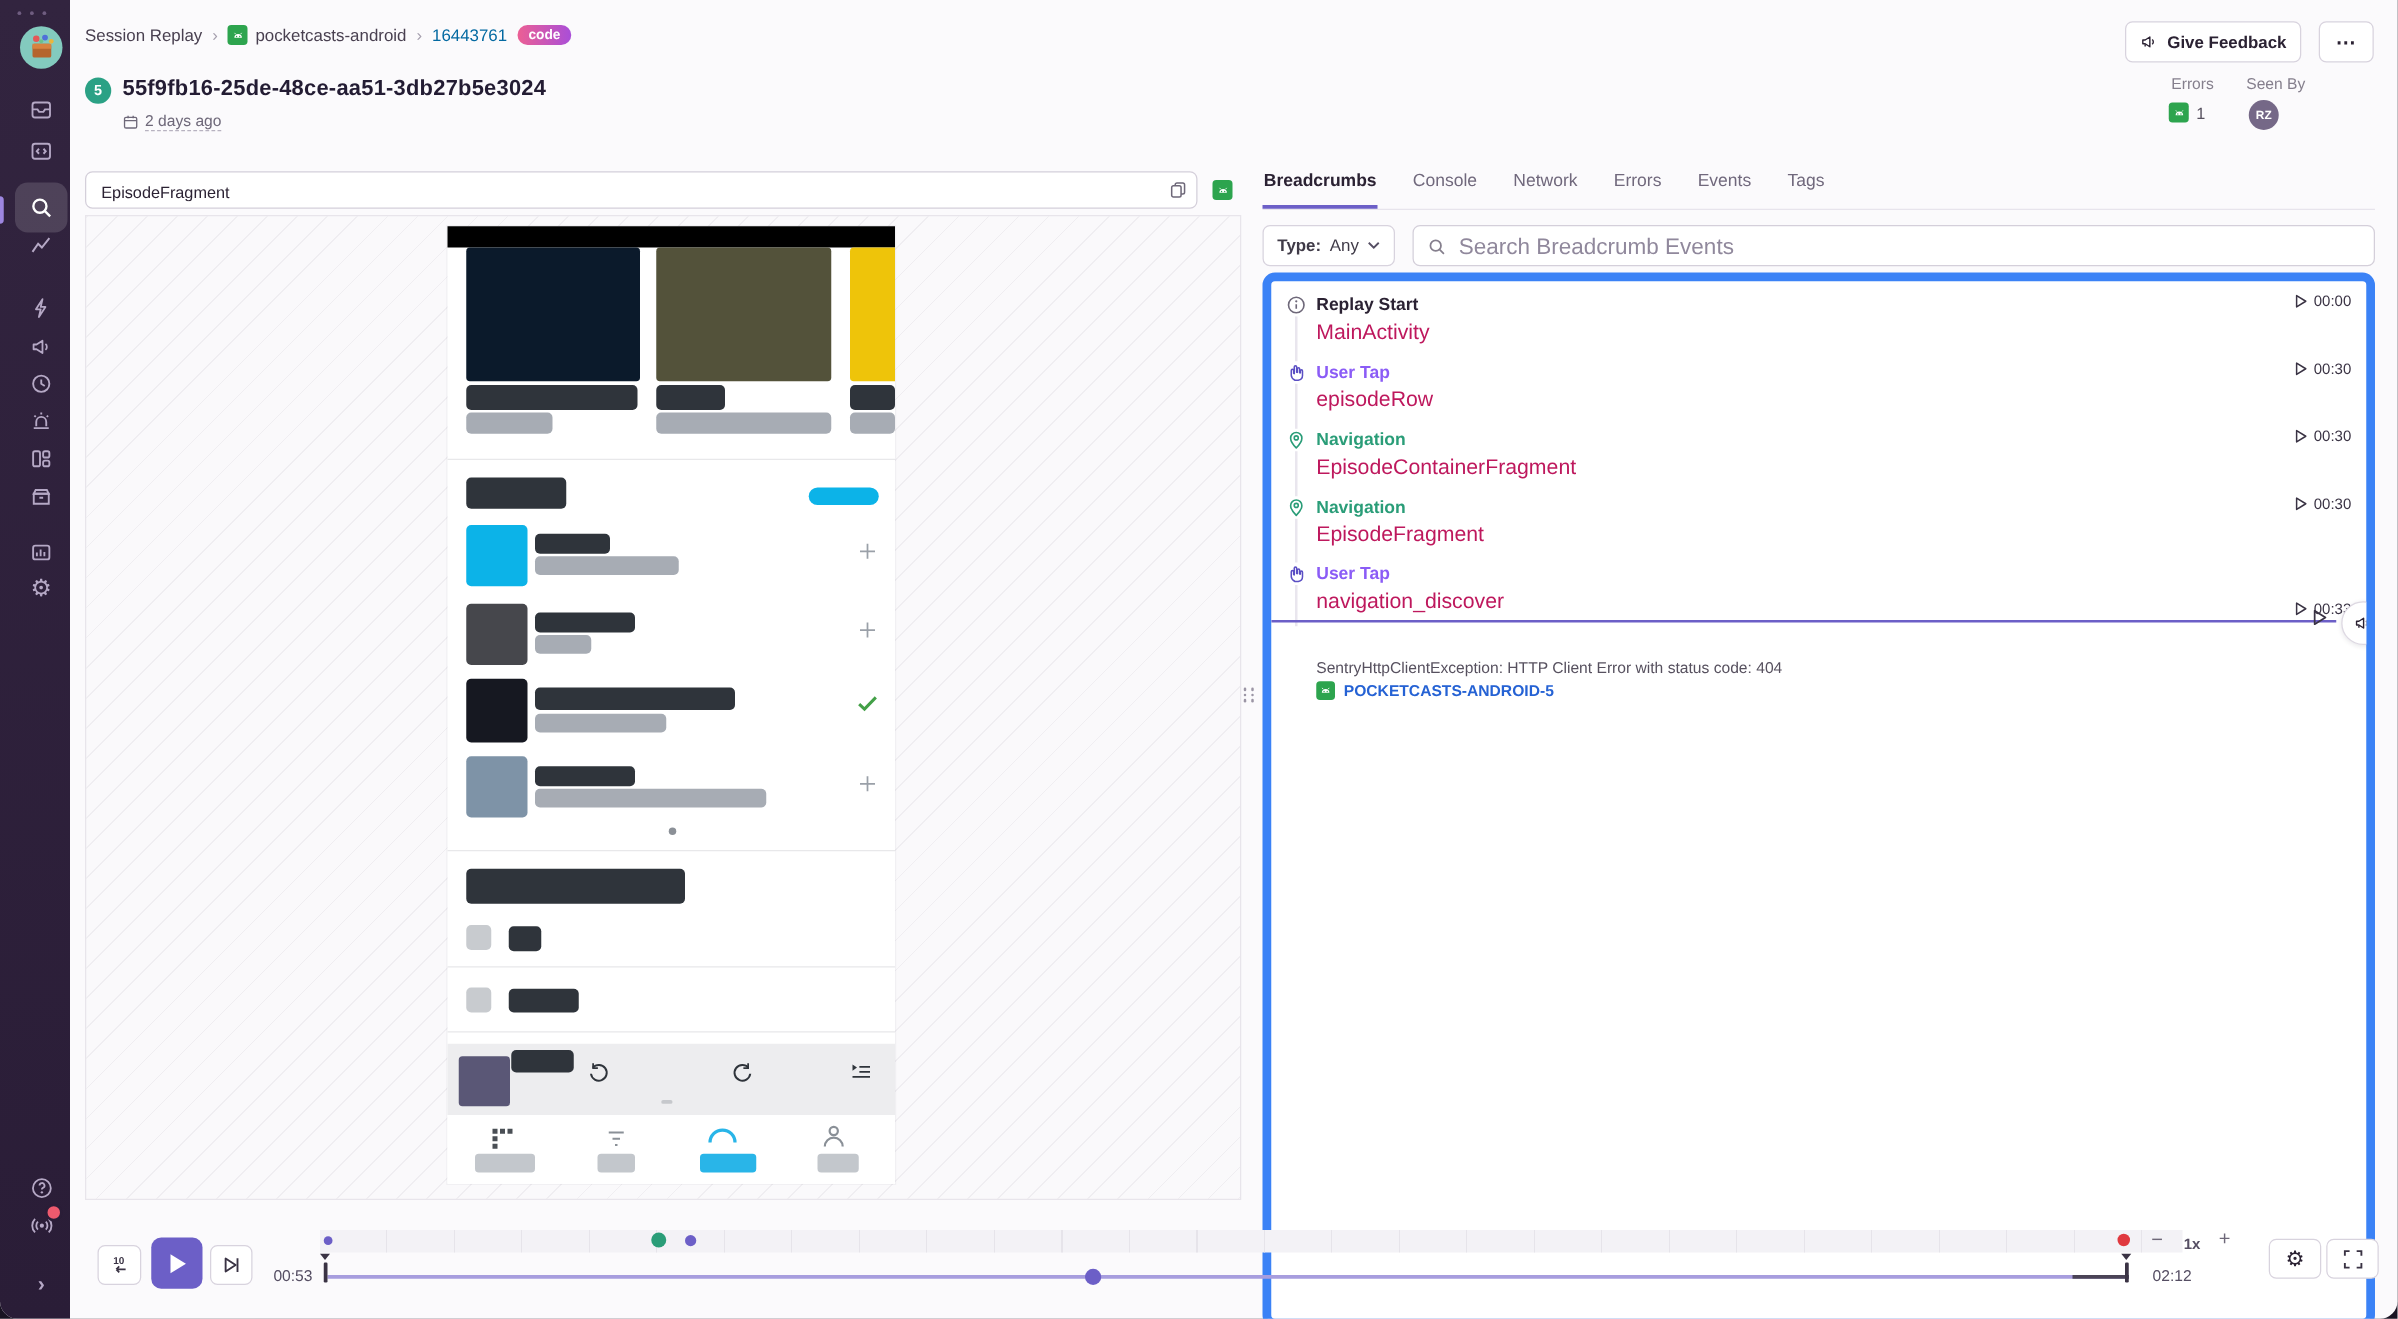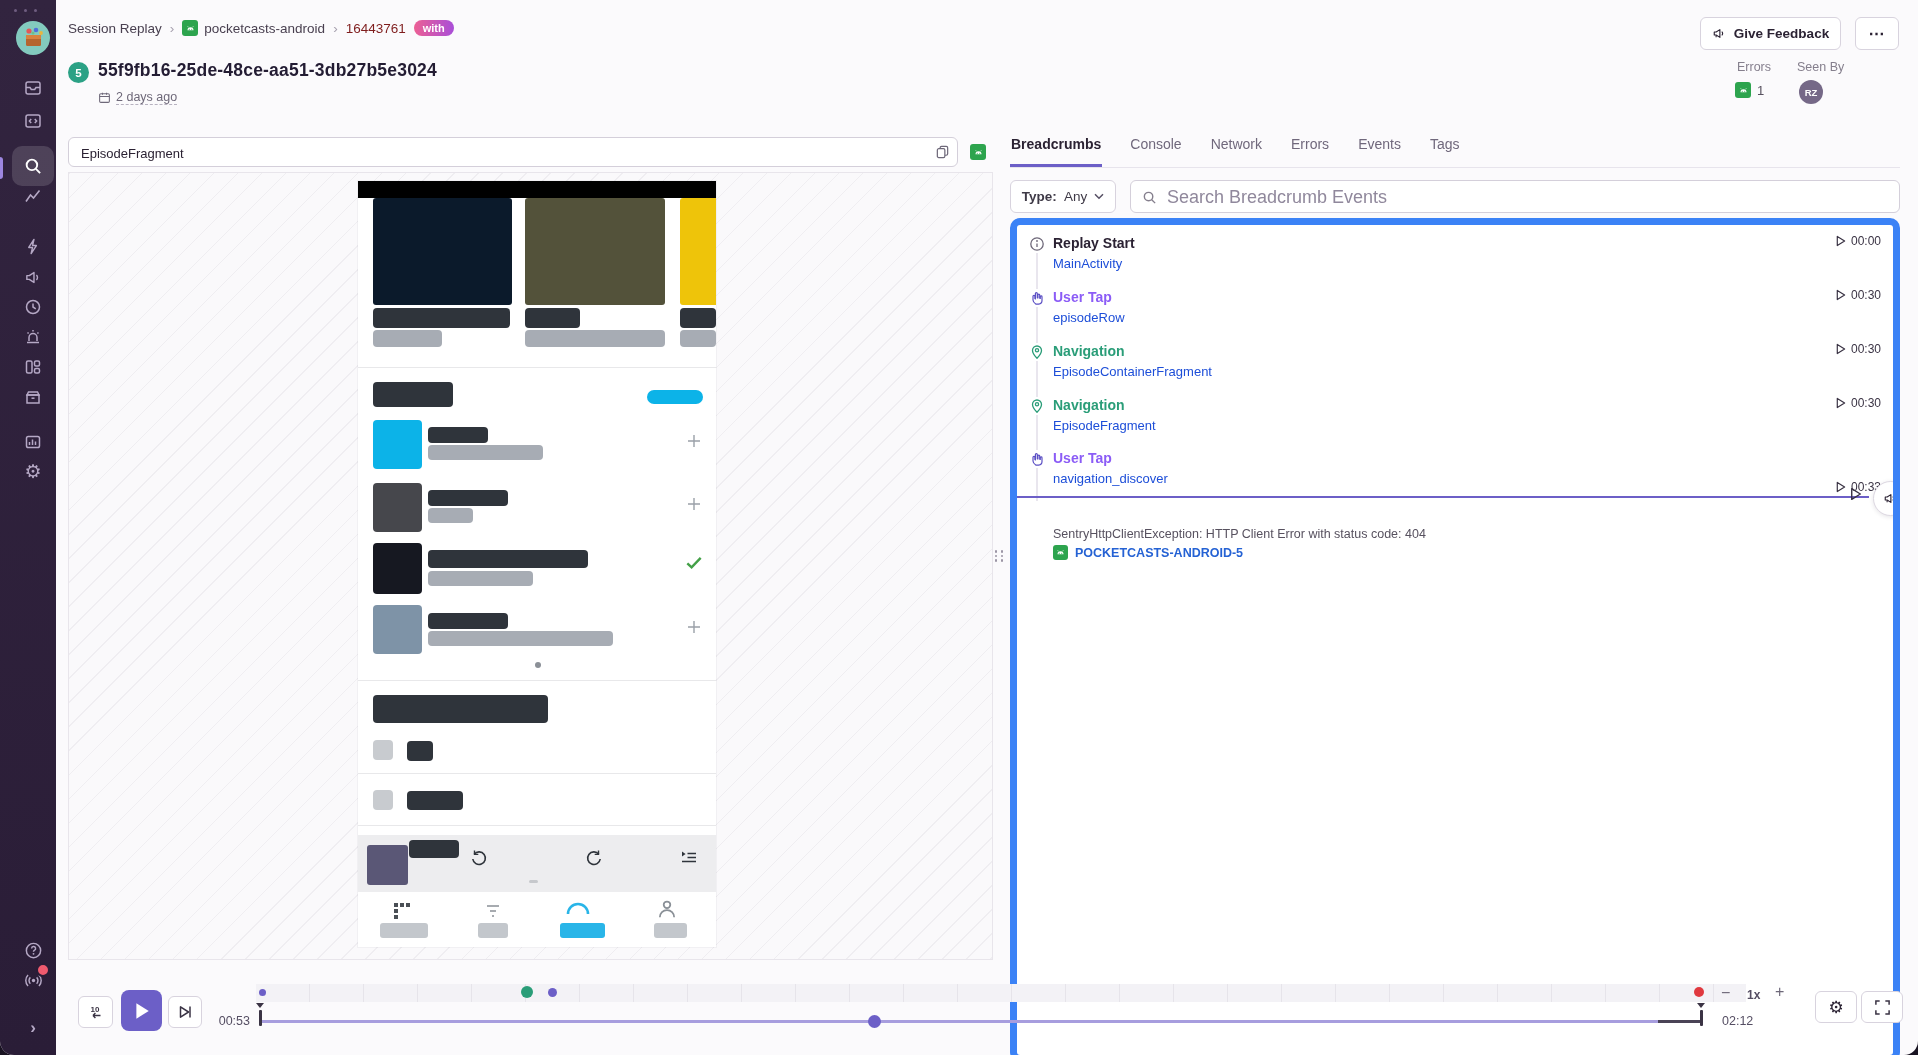--- a/index.html
+++ b/index.html
@@ -13,21 +13,21 @@
   .sbi.active{background:rgba(255,255,255,.14);border-radius:10px;color:#fff;left:12px;width:42px;height:40px}
   .sb-indicator{position:absolute;left:0;top:157px;width:3px;height:22px;background:#9d86e0;border-radius:0 3px 3px 0}
   .sb-dots{position:absolute;left:14px;top:9px;display:flex;gap:7px}
   .sb-dots i{width:3px;height:3px;border-radius:50%;background:#6f5d80}
   .avatar{position:absolute;left:16px;top:21px;width:34px;height:34px;border-radius:50%;background:#83cabe;overflow:hidden}
   .reddot{position:absolute;left:36px;top:963px;width:10px;height:10px;border-radius:50%;background:#ef5a6e;border:2px solid #2a1d37}
   
   .crumbs{position:absolute;left:68px;top:20px;display:flex;align-items:center;gap:8px;font-size:13.5px;color:#494050}
   .crumbs .sep{color:#a59fae}
   .crumb{cursor:pointer;display:flex;align-items:center;gap:6px}
-  .crumb.muted{color:#7f1d1d}
+  .crumb.muted{color:#0369a1}
   .beta{font-size:11px;font-weight:700;color:#fff;padding:2px 9px;border-radius:10px;background:linear-gradient(90deg,#ec5f94,#a94ed8)}
   .titlerow{position:absolute;left:68px;top:60px;display:flex;align-items:flex-start;gap:9px}
   .count5{width:21px;height:21px;border-radius:50%;background:#2ba185;color:#fff;font-size:11.5px;font-weight:700;display:flex;align-items:center;justify-content:center;margin-top:2px}
   .replayid{font-size:17.5px;font-weight:700;color:#231c33;letter-spacing:.2px}
   .ago{position:absolute;left:98px;top:90px;display:flex;align-items:center;gap:5px;font-size:12.5px;color:#6e6879}
   .ago span{border-bottom:1px dashed #b7b2c0;cursor:pointer}
   .btn{background:#fff;border:1px solid #d8d3de;border-radius:6px;display:flex;align-items:center;justify-content:center;gap:7px;cursor:pointer;color:#2b2233;box-sizing:border-box}
   .gf{left:1700px;top:17px;width:141px;height:33px;font-size:13.5px;font-weight:700}
   .more{left:1855px;top:17px;width:44px;height:33px;font-size:16px;font-weight:700;letter-spacing:1px}
   .metalabel{font-size:12.5px;color:#857f8d}
@@ -54,21 +54,21 @@
   .typebtn{left:1010px;top:180px;width:106px;height:33px;font-size:13.5px;color:#3f3a47}
   .typebtn b{font-weight:700}
   .bsearch{left:1130px;top:180px;width:770px;height:33px;border:1px solid #d4cfda;border-radius:6px;background:#fff;box-sizing:border-box}
   .bsearch input{position:absolute;left:34px;top:2px;width:720px;height:27px;border:0;outline:0;font-size:18px;color:#2b2233;background:transparent;font-family:inherit}
   .bsearch input::placeholder{color:#90889c}
   .events{left:1010px;top:218px;width:890px;height:844px;background:#fff;border:7px solid #3b82f6;border-radius:10px;box-sizing:border-box;overflow:hidden}
   .connector{position:absolute;left:19px;top:28px;width:1.5px;height:248px;background:#e9e6ee}
   .ev{position:absolute;left:0;width:100%;height:48px}
   .evicon{position:absolute;left:11px;top:0;width:18px;height:18px;background:#fff;display:flex;align-items:center;justify-content:center}
   .evtitle{position:absolute;left:36px;top:0;font-size:14px;font-weight:700;cursor:pointer}
-  .evsub{position:absolute;left:36px;top:21px;font-size:13px;color:#1d4ed8}
+  .evsub{position:absolute;left:36px;top:21px;font-size:17px;color:#be185d}
   .evts{position:absolute;right:12px;display:flex;align-items:center;gap:5px;font-size:12px;color:#3a3344;cursor:pointer}
   .c-dark{color:#2b2233}.c-purple{color:#8b5cf6}.c-green{color:#2a9d78}.c-red{color:#dc3b43}.c-blue{color:#2562d4}
   .curline{position:absolute;left:0;top:271px;width:852px;height:2px;background:#6C5FC7}
   .curplay{position:absolute;left:832px;top:262px;cursor:pointer}
   .fab{position:absolute;left:856px;top:256px;width:33px;height:33px;border-radius:50%;background:#fff;border:1px solid #ddd8e2;box-shadow:0 1px 4px rgba(40,30,60,.12);display:flex;align-items:center;justify-content:center;cursor:pointer}
   .errdesc{position:absolute;left:36px;top:302px;font-size:12.5px;color:#57515f}
   .errproj{position:absolute;left:36px;top:320px;display:flex;align-items:center;gap:7px;font-size:12.5px;font-weight:600;cursor:pointer}
   
   .ctl{border-radius:6px}
   .rewind{left:78px;top:996px;width:35px;height:32px}
@@ -207,21 +207,21 @@
             <path d="M3.6 10.6a4.4 4.4 0 0 1 8.8 0z" fill="#fff"></path>
             <circle cx="6.2" cy="9" r=".8" fill="#2da44e"></circle>
             <circle cx="9.8" cy="9" r=".8" fill="#2da44e"></circle>
             <path d="M5 6.2 3.9 4.8M11 6.2l1.1-1.4" stroke="#fff" stroke-width="1"></path>
           </svg>
       </span>
       <span>pocketcasts-android</span>
     </span>
     <span class="sep">›</span>
     <span class="crumb muted">16443761</span>
-    <span class="beta">with</span>
+    <span class="beta">code</span>
   </div>
 
   <div class="titlerow">
     <span class="count5">5</span>
     <span class="replayid">55f9fb16-25de-48ce-aa51-3db27b5e3024</span>
   </div>
   <div class="ago">
     <svg width="13" height="13" viewBox="0 0 16 16" fill="none" stroke="#6e6879" stroke-width="1.3">
         <rect x="2" y="3.5" width="12" height="10.5" rx="1.5"></rect>
         <path d="M2 6.8h12M5.5 2v2.5M10.5 2v2.5"></path>

